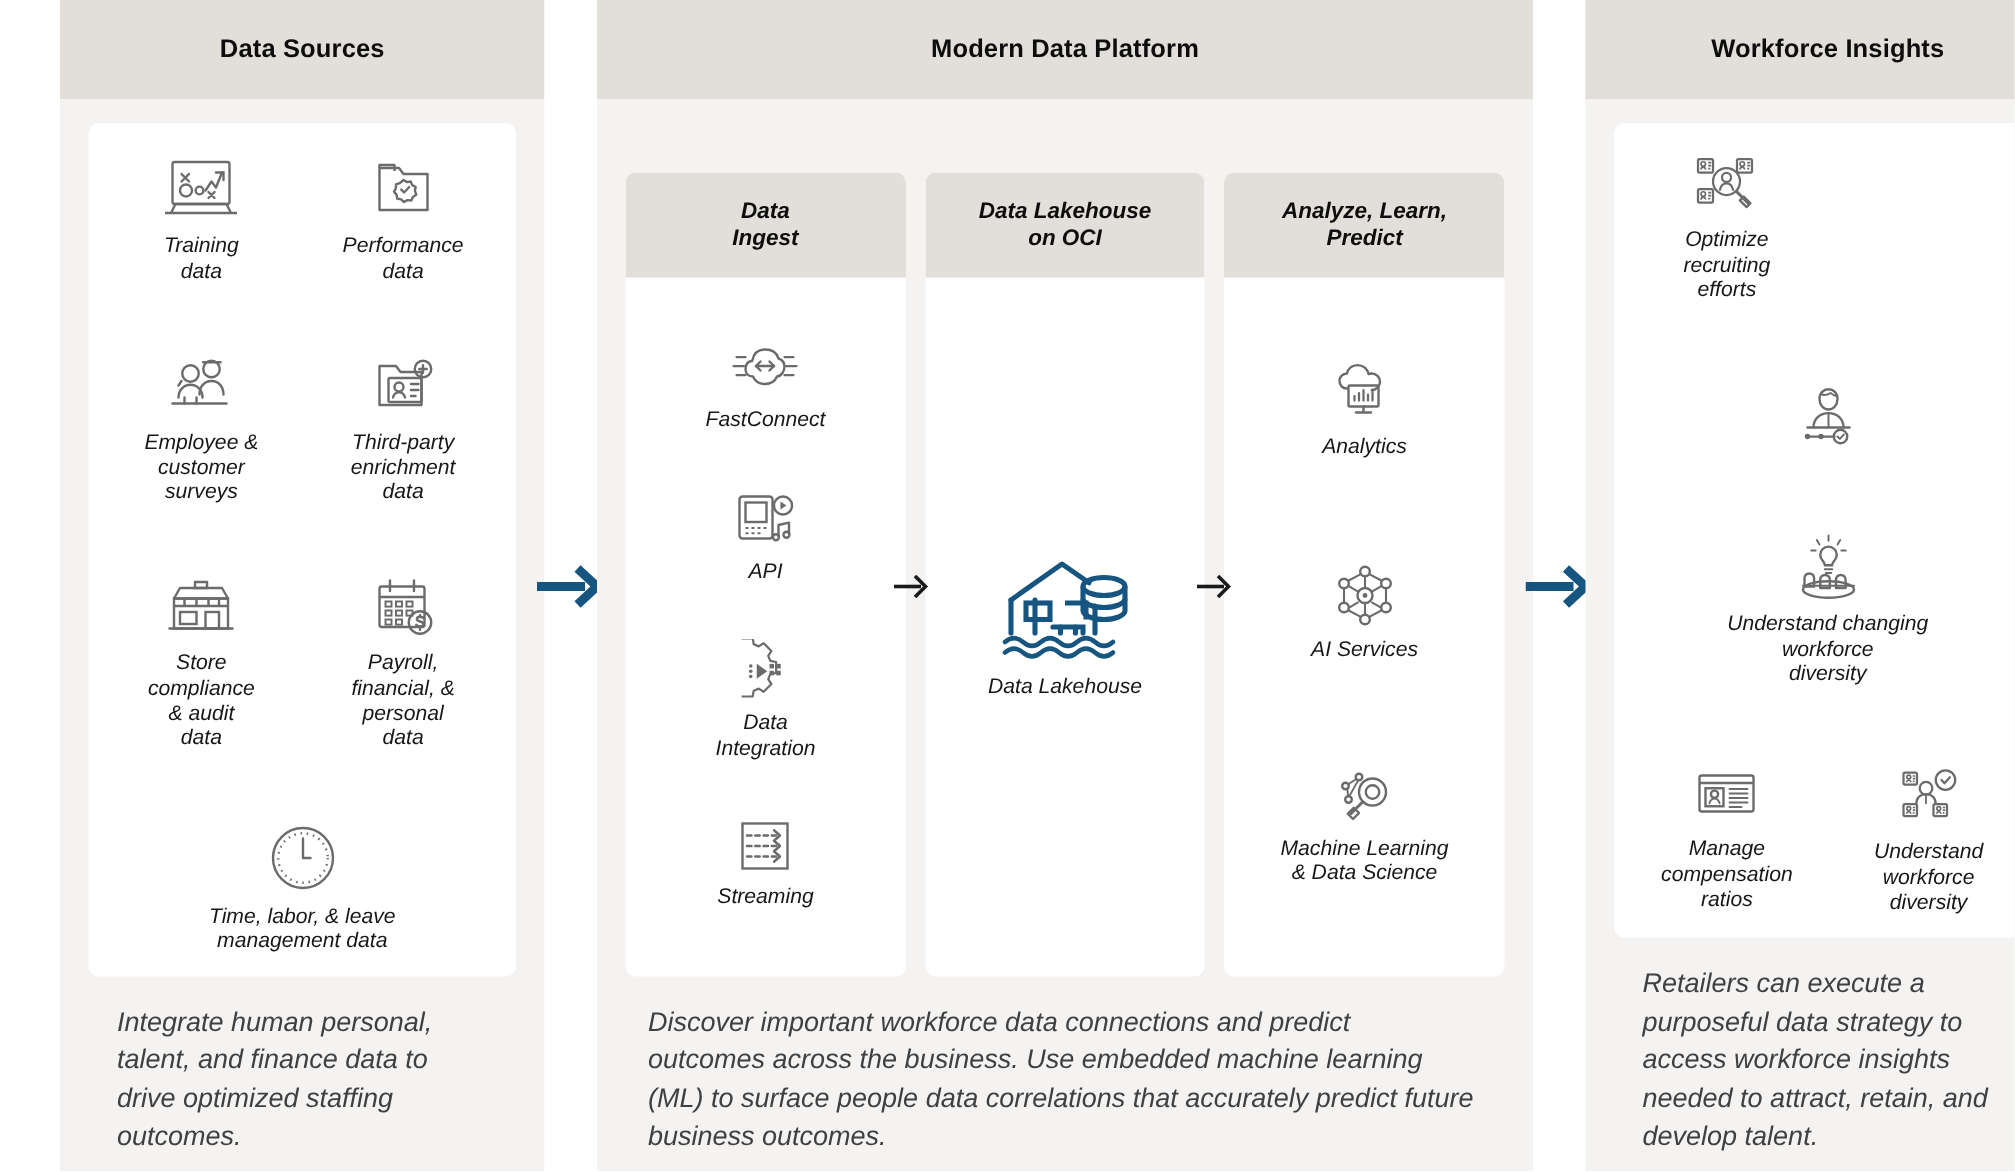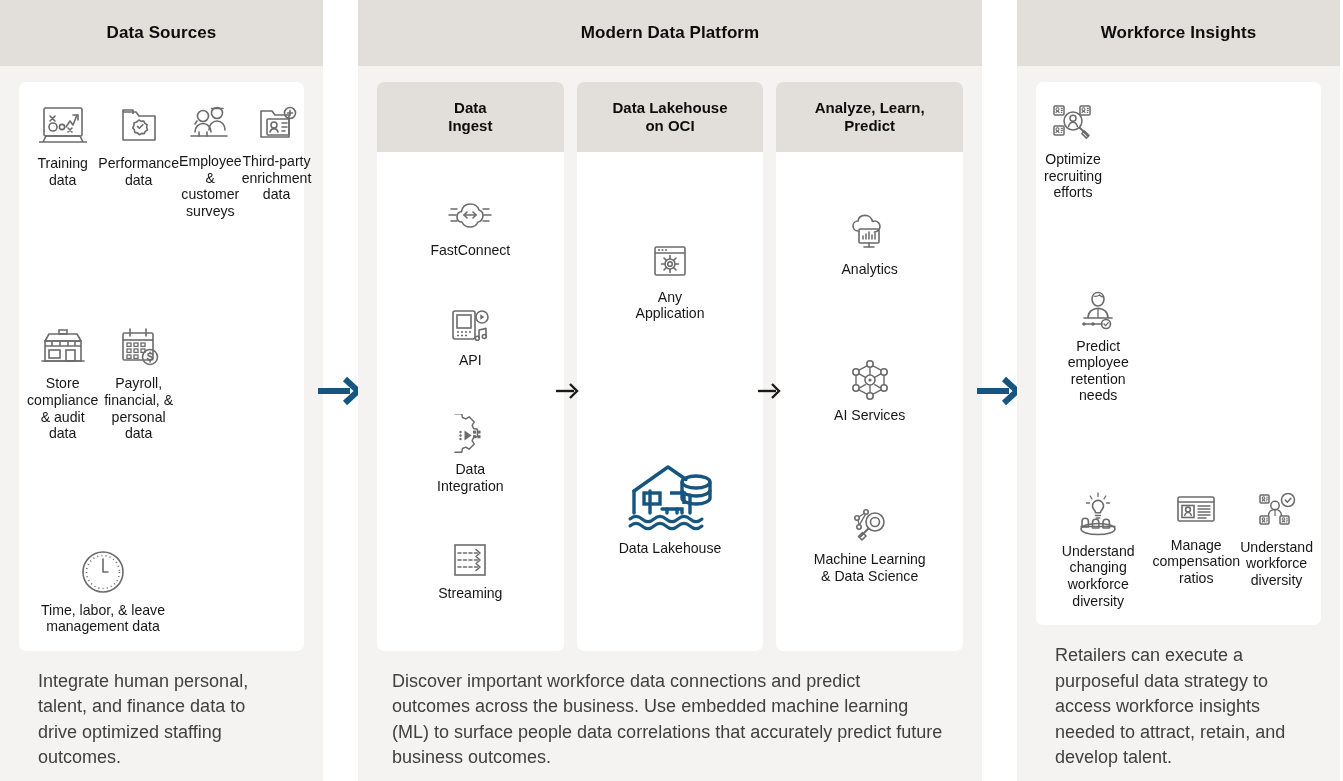--- a/index.html
+++ b/index.html
@@ -13,37 +13,37 @@
   }
   .board{position:relative;width:1343px;height:781px;display:flex;}
 
   
   .panel{
     background:#f4f3f2;
     display:flex;flex-direction:column;
     position:relative;
     flex:0 0 auto;
   }
-  .panel.left{width:323px;}
-  .panel.middle{width:624px;}
+  .panel.left{width:323px;margin-left:40px;}
+  .panel.middle{width:624px;gap:33px;}
   .panel.right{width:323px;}
 
   .gap{flex:0 0 auto;width:35px;background:#ffffff;position:relative;}
 
   .panel-header{
     height:66px;flex:0 0 auto;
     background:#e2dfdb;
     display:flex;align-items:center;justify-content:center;
   }
   .panel-header-title{
     font-size:17px;font-weight:bold;color:#0d0d0d;letter-spacing:.1px;
     text-align:center;line-height:1.15;
   }
 
-  .panel-body{flex:1 1 auto;display:flex;flex-direction:column;padding:16px 19px 0 19px;box-sizing:border-box;}
+  .panel-body{flex:1 1 auto;display:flex;flex-direction:column;padding:16px 19px 0 19px;box-sizing:border-box;font-style:italic;}
 
   .card{
     background:#ffffff;border-radius:7px;
     flex:1 1 auto;
     display:flex;flex-direction:column;
     box-sizing:border-box;
   }
 
   .panel-caption{
     font-size:18px;line-height:1.42;color:#404040;
@@ -56,21 +56,21 @@
   .item{display:flex;flex-direction:column;align-items:center;justify-content:flex-start;}
   .item .glyph{display:block;line-height:0;}
   .item .cap{
     font-size:14.1px;line-height:1.18;color:#171717;text-align:center;margin-top:5px;
     white-space:pre-line;
   }
 
   
   .grid2{
     flex:1 1 auto;
-    display:grid;grid-template-columns:1fr 1fr 1fr 1fr;
+    display:grid;grid-template-columns:1fr 1fr;
     padding:20px 8px 16px 8px;box-sizing:border-box;
     align-content:space-between;justify-items:center;
   }
   .grid2 .row-span{grid-column:1 / span 2;}
 
   
   .subcols{display:flex;gap:13px;flex:1 1 auto;padding:0;box-sizing:border-box;}
   .subcol{
     flex:1 1 0;display:flex;flex-direction:column;background:#ffffff;border-radius:7px;overflow:hidden;
     position:relative;
@@ -339,38 +339,20 @@
 
           </div>
         </div>
 
         <div class="subcol">
           <div class="subcol-head">Data Lakehouse
 on OCI</div>
           <div class="subcol-body">
 
 
-            <div class="item">
-              <span class="glyph">
-                <svg width="46" height="42" viewBox="0 0 46 42" fill="none" stroke="#6b6b6b" stroke-width="1.6">
-                  <rect x="8" y="5" width="30" height="28" rx="1.5"></rect>
-                  <path d="M8 11h30"></path>
-                  <g stroke="none" fill="#6b6b6b">
-                      <circle cx="12" cy="8" r="1"></circle>
-                      <circle cx="15.5" cy="8" r="1"></circle>
-                      <circle cx="19" cy="8" r="1"></circle>
-                    </g>
-                  <circle cx="23" cy="22" r="5"></circle>
-                  <circle cx="23" cy="22" r="2.3"></circle>
-                  <path d="M23 13.5v3M23 27.5v3M14.5 22h3M28.5 22h3M17 16l2.1 2.1M26.9 25.9L29 28M29 16l-2.1 2.1M19.1 25.9L17 28" stroke-linecap="round"></path>
-                </svg>
-              </span>
-              <span class="cap">Any
-Application</span>
-            </div>
 
             <div class="item">
               <span class="glyph">
                 <svg width="96" height="78" viewBox="0 0 96 78" fill="none" stroke="#15557f" stroke-width="3.4">
                   <path d="M12 34L46 10l18 12.5" stroke-linejoin="round" stroke-linecap="round"></path>
                   <path d="M12 34v22M28 34v22" stroke-linecap="round"></path>
                   <rect x="22" y="36" width="16" height="11"></rect>
                   <path d="M48 36h14v11"></path>
                   <path d="M40 52h20v4" stroke-linecap="round"></path>
                   <path d="M45 56v-4M55 56v-4M68 38v18" stroke-linecap="round"></path>
@@ -503,23 +485,20 @@
                 <path d="M18 31c0-6 4.5-9.6 10-9.6s10 3.6 10 9.6" stroke-linejoin="round"></path>
                 <path d="M14 31h28" stroke-linecap="round"></path>
                 <path d="M28 22v9" stroke-width="1.3"></path>
                 <path d="M14 37h18" stroke-linecap="round" stroke-width="1.5"></path>
                 <circle cx="14" cy="37" r="1.8" fill="#6b6b6b" stroke="none"></circle>
                 <circle cx="23" cy="37" r="1.8" fill="#6b6b6b" stroke="none"></circle>
                 <circle cx="36" cy="37" r="4.5"></circle>
                 <path d="M34 37l1.6 1.6 2.7-3" stroke-linecap="round" stroke-linejoin="round" stroke-width="1.3"></path>
               </svg>
             </span>
-            <span class="cap">Predict employee
-retention
-needs</span>
           </div>
 
           <div class="item row-span">
             <span class="glyph">
               <svg width="56" height="48" viewBox="0 0 56 48" fill="none" stroke="#6b6b6b" stroke-width="1.6">
                 <path d="M22.5 16c0-3.2 2.5-5.6 5.5-5.6s5.5 2.4 5.5 5.6c0 2.2-1.3 3.5-2.2 4.6-.6.8-.8 1.4-.8 2.2h-5c0-.8-.2-1.4-.8-2.2-.9-1.1-2.2-2.4-2.2-4.6z" stroke-linejoin="round"></path>
                 <path d="M25.5 25.5h5M26.2 28h3.6" stroke-linecap="round" stroke-width="1.3"></path>
                 <g stroke-width="1.3" stroke-linecap="round">
                   <path d="M28 3v3.5M20.2 6l1.8 3M35.8 6l-1.8 3M16.5 13h3M36.5 13h3"></path>
                 </g>

